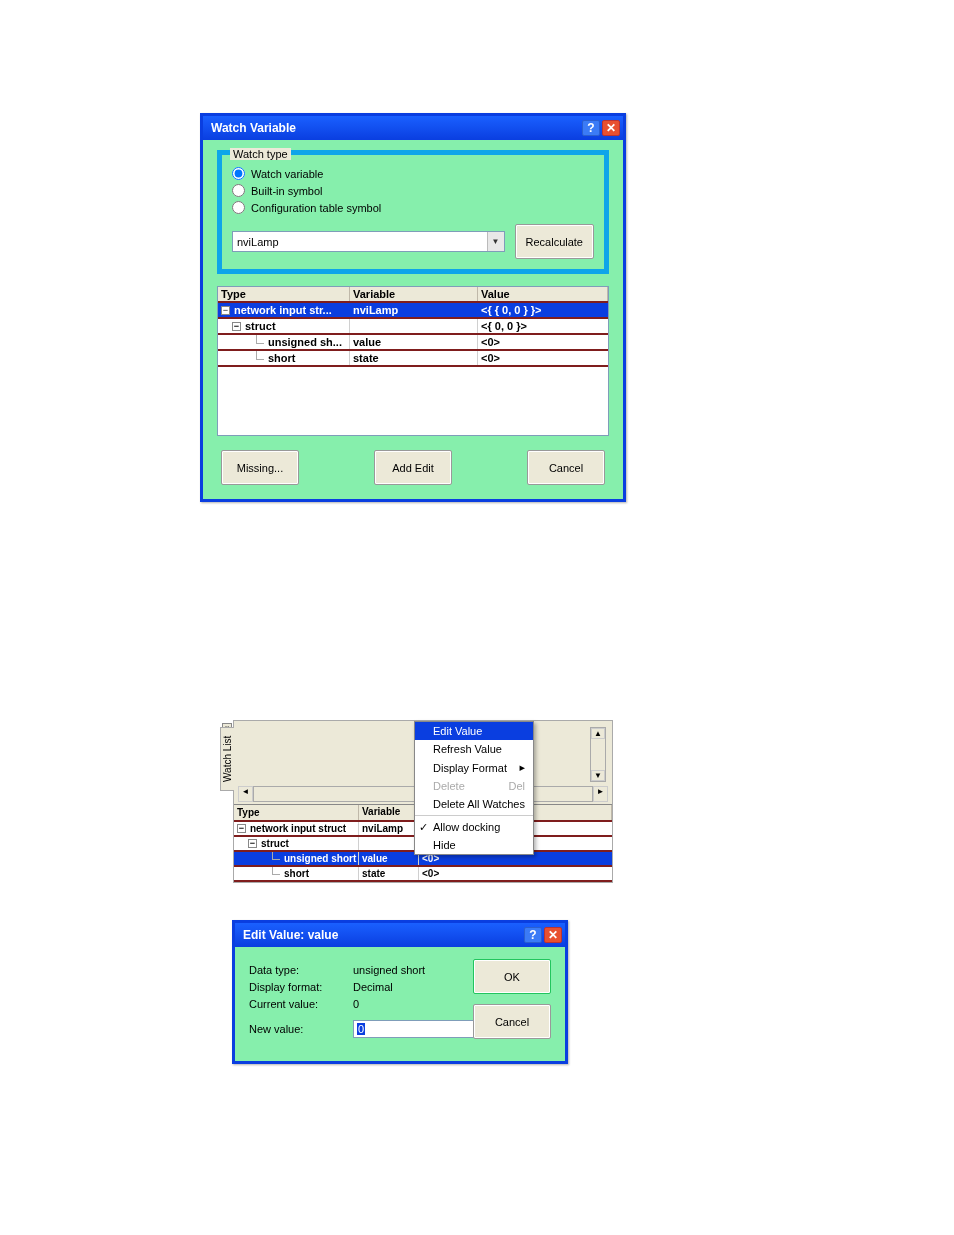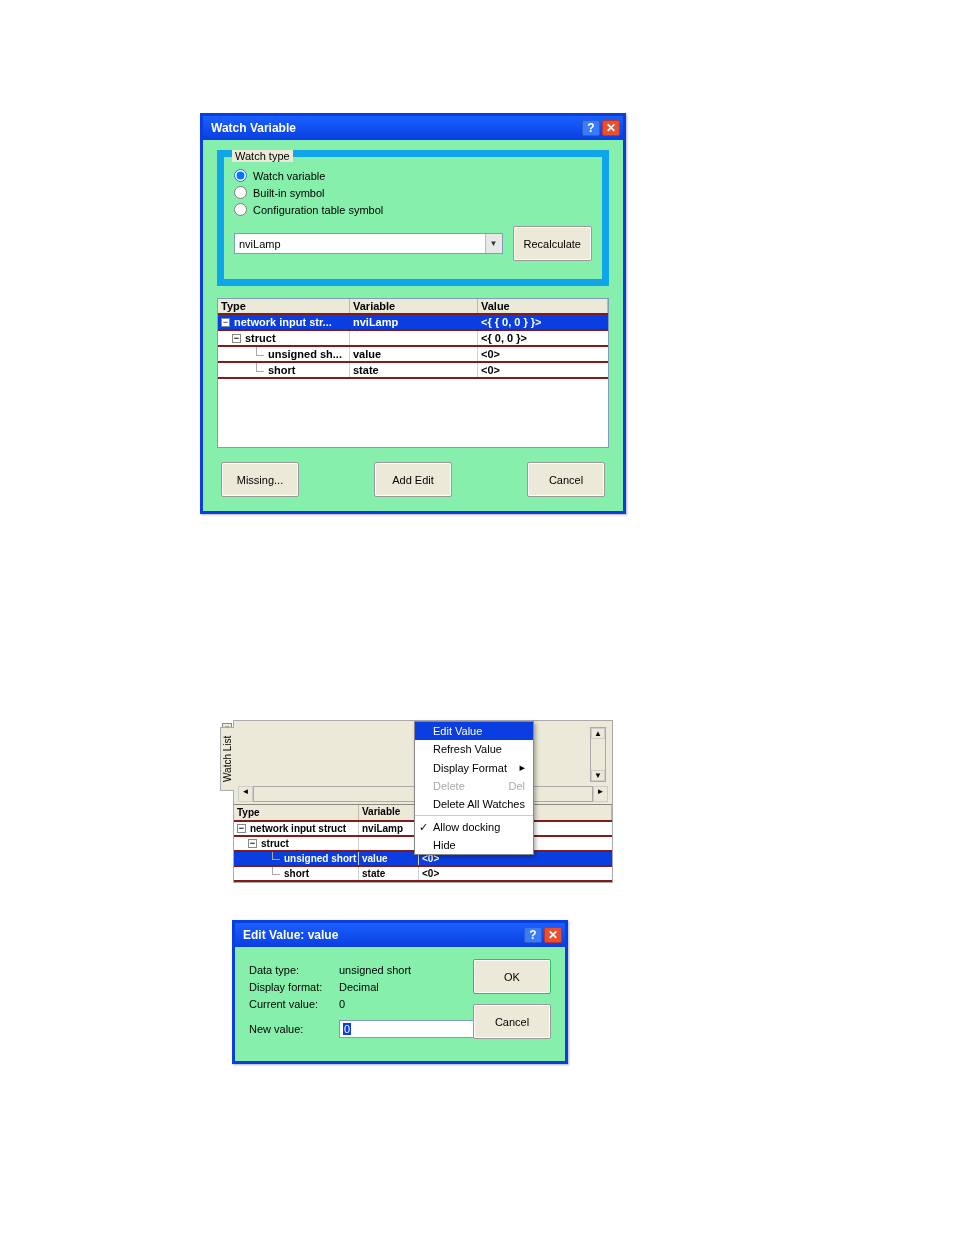--- a/index.html
+++ b/index.html
@@ -37,21 +37,21 @@
       display: flex; align-items: center; justify-content: center;
       font-weight: bold;
       font-size: 12px;
       color: #fff;
     }
     .tbbtn.help { background: #3b7bf6; border: 1px solid #2b5fcf; }
     .tbbtn.close { background: #e85030; border: 1px solid #b33; }
     
     #watch-variable-dialog { left: 200px; top: 113px; width: 426px; }
     .wv-body { padding: 10px 14px 14px 14px; }
-    .groupbox { border: 7px solid #0ea5e9; padding: 8px 10px 18px 10px; position: relative; }
+    .groupbox { border: 5px solid #0ea5e9; padding: 8px 10px 10px 10px; position: relative; }
     .groupbox .legend { position: absolute; top: -7px; left: 8px; background: #ece9d8; padding: 0 3px; }
     .radio-row { display: flex; align-items: center; margin: 4px 0; }
     .radio-row input { margin-right: 6px; }
     .combo-row { display: flex; align-items: center; margin-top: 10px; gap: 10px;}
     .combo {
       flex: 1;
       display: flex;
       border: 1px solid #7f9db9;
       background: #fff;
       height: 21px;
@@ -175,21 +175,21 @@
       white-space:nowrap;
     }
     .ctx-item.sel { background:#0a3ee0; color:#fff;}
     .ctx-item.disabled { color:#aaa; }
     .ctx-sep { border-top:1px solid #ccc; margin:2px 0;}
     .ctx-check::before { content:"✓"; position:absolute; left:4px; }
     
     #edit-value-dialog { left: 232px; top: 920px; width: 336px; }
     .ev-body { padding: 12px 14px 18px 14px; position: relative;}
     .ev-row { display:flex; margin: 5px 0; align-items:center;}
-    .ev-label { width: 90px; }
+    .ev-label { width: 104px; }
     .ev-value { flex:1; }
     .ev-input {
       border:1px solid #7f9db9; background:#fff;
       padding:2px 3px; width:140px; font-family:inherit; font-size:11px;
     }
     .ev-input .selected {
       background:#0a3ee0; color:#fff; padding:0 1px;
     }
     .ev-btns { position:absolute; right:14px; top:12px; display:flex; flex-direction:column; gap:10px;}
   </style>

